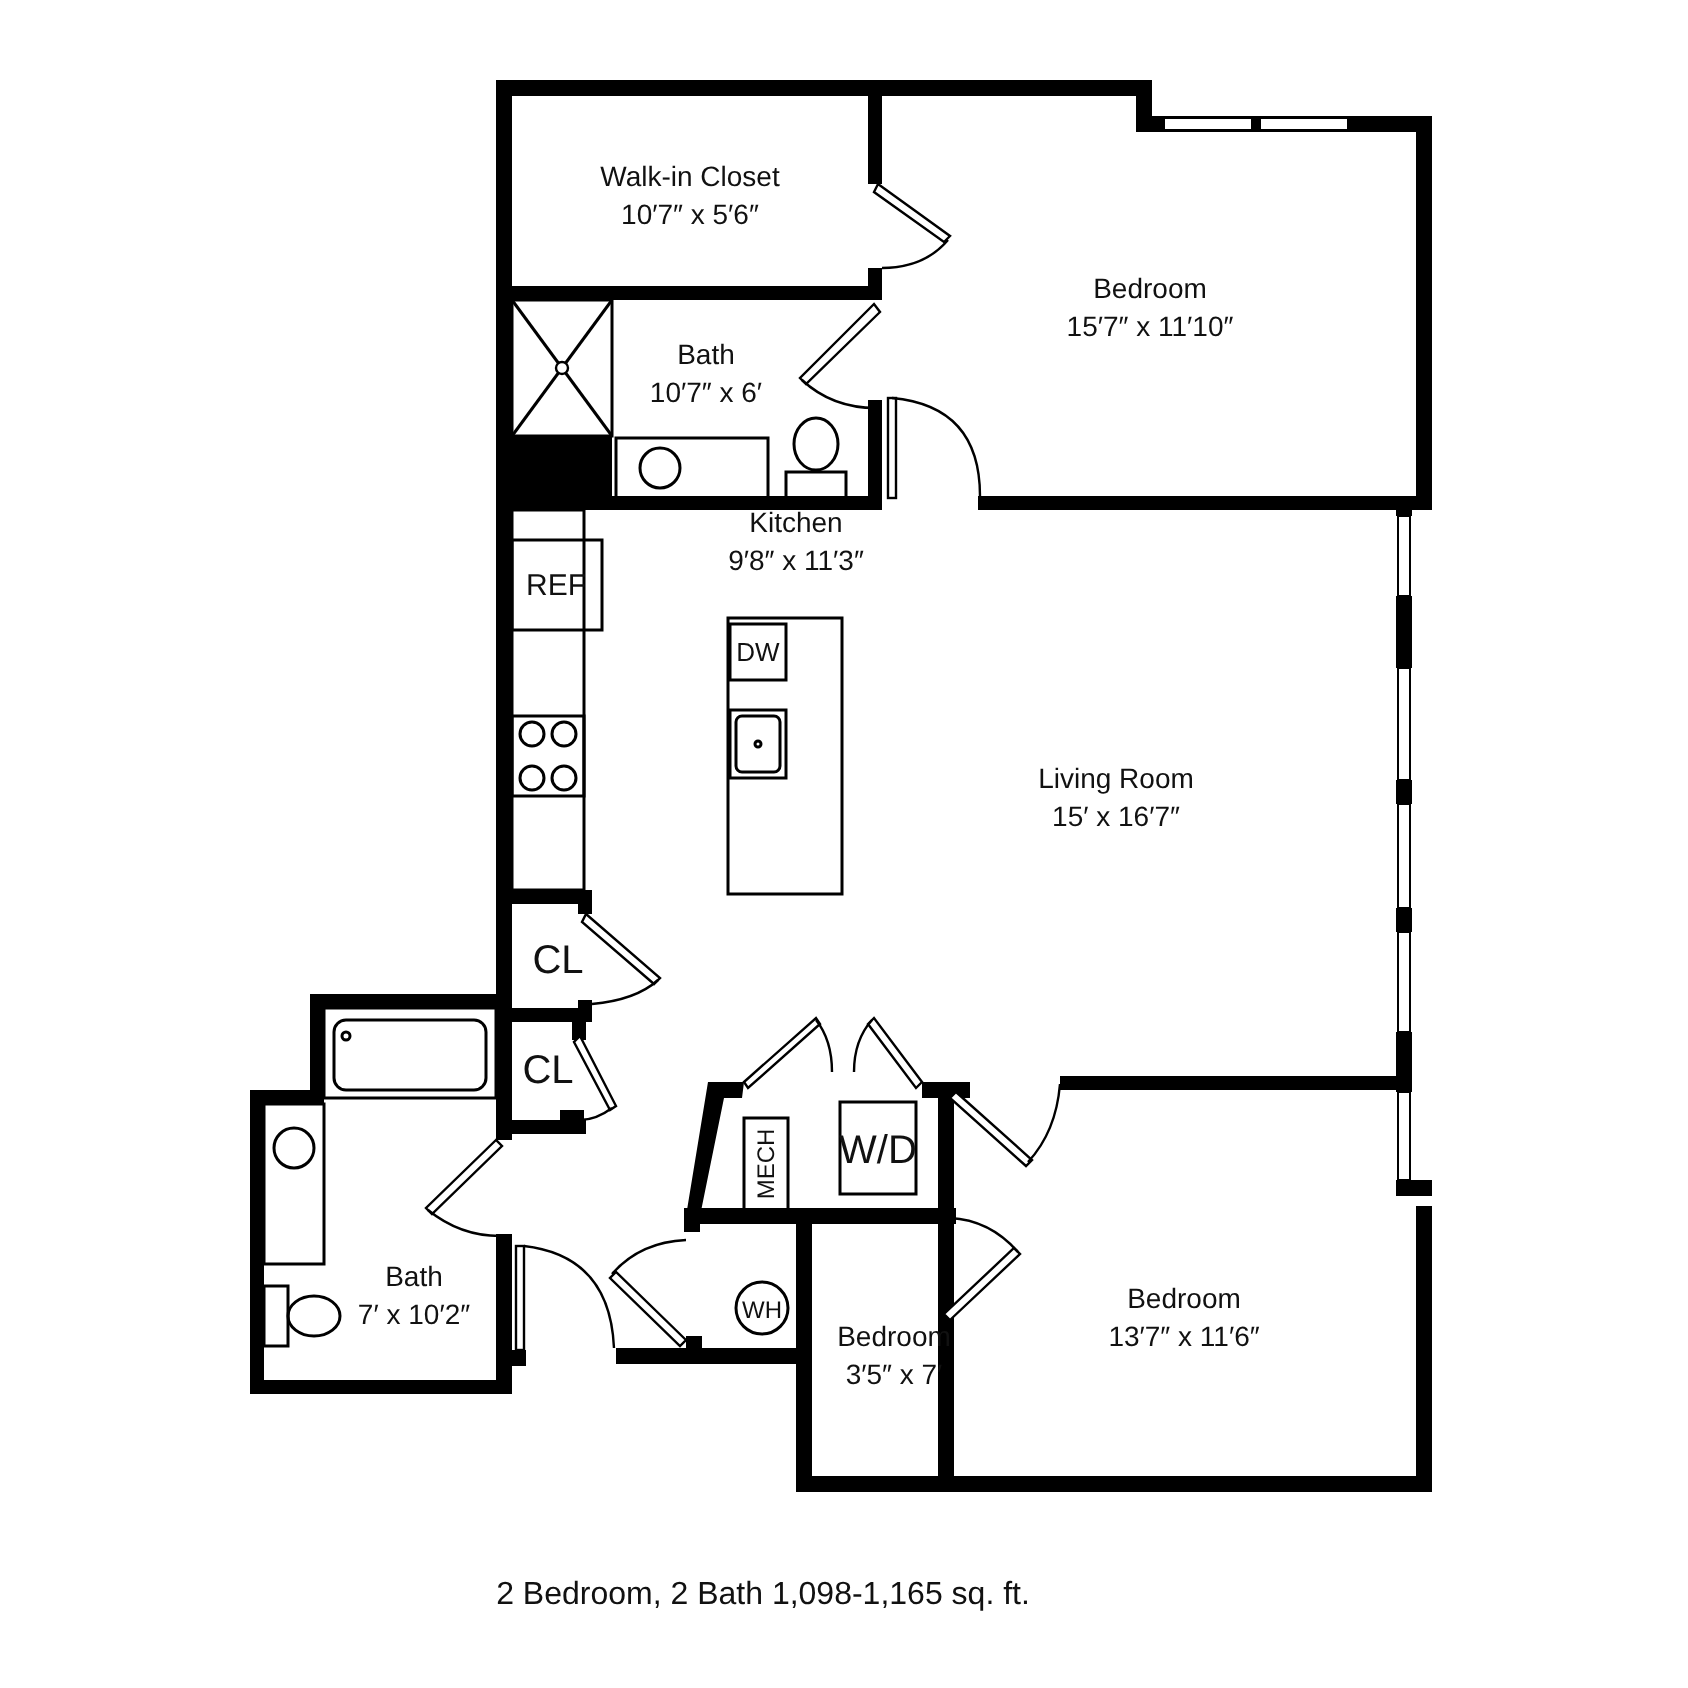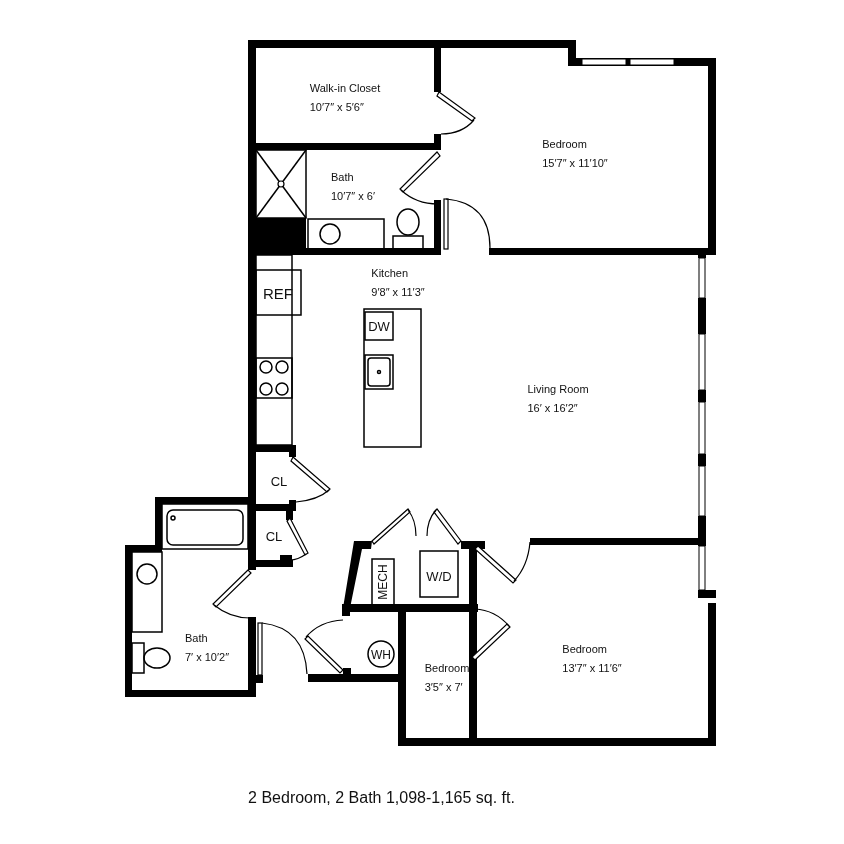--- a/index.html
+++ b/index.html
@@ -3,23 +3,23 @@
 <meta charset="utf-8">
 <style>
   html, body { margin: 0; padding: 0; background: #ffffff; }
   body { width: 844px; height: 844px; position: relative; overflow: hidden; font-family: "Liberation Sans", sans-serif; }
   svg { position: absolute; left: 0; top: 0; }
   .wall { fill: #000; }
   .thin { fill: none; stroke: #000; stroke-width: 1.5; }
   .door { fill: #fff; stroke: #000; stroke-width: 1.2; }
   .swing { fill: none; stroke: #000; stroke-width: 1.2; }
   .win { fill: #fff; stroke: #000; stroke-width: 1; }
-  .lbl { position: absolute; text-align: left; color: #111; font-size: 11px; line-height: 19px; transform: translateX(-50%); white-space: nowrap; transform-origin: center; }
+  .lbl { position: absolute; text-align: center; color: #111; font-size: 14px; line-height: 19px; transform: translateX(-50%); white-space: nowrap; transform-origin: center; }
   .lbl span { display: block; }
-  .fx { position: absolute; font-size: 13px; color: #111; transform: translate(-50%, -50%); }
+  .fx { position: absolute; font-size: 20px; color: #111; transform: translate(-50%, -50%); }
   .caption { position: absolute; left: 0; width: 763px; top: 789px; text-align: center; font-size: 16px; color: #111; }
 </style>
 </head>
 <body>
 
 <svg width="844" height="844" viewBox="0 0 844 844">
 
   <rect class="wall" x="248" y="40" width="328" height="8"></rect>
   <rect class="wall" x="568" y="40" width="8" height="24"></rect>
   <rect class="wall" x="568" y="58" width="148" height="8"></rect>
@@ -158,27 +158,27 @@
   <span>10′7″ x 5′6″</span>
 </div>
 <div class="lbl" style="left:575px; top:135px;">
   <span>Bedroom</span>
   <span>15′7″ x 11′10″</span>
 </div>
 <div class="lbl" style="left:353px; top:168px;">
   <span>Bath</span>
   <span>10′7″ x 6′</span>
 </div>
-<div class="lbl" style="left:398px; top:264px;">
+<div class="lbl" style="left:398px; top:252px;">
   <span>Kitchen</span>
   <span>9′8″ x 11′3″</span>
 </div>
 <div class="lbl" style="left:558px; top:380px;">
   <span>Living Room</span>
-  <span>16′ x 16′2″</span>
+  <span>15′ x 16′7″</span>
 </div>
 <div class="lbl" style="left:207px; top:629px;">
   <span>Bath</span>
   <span>7′ x 10′2″</span>
 </div>
 <div class="lbl" style="left:447px; top:659px;">
   <span>Bedroom</span>
   <span>3′5″ x 7′</span>
 </div>
 <div class="lbl" style="left:592px; top:640px;">

